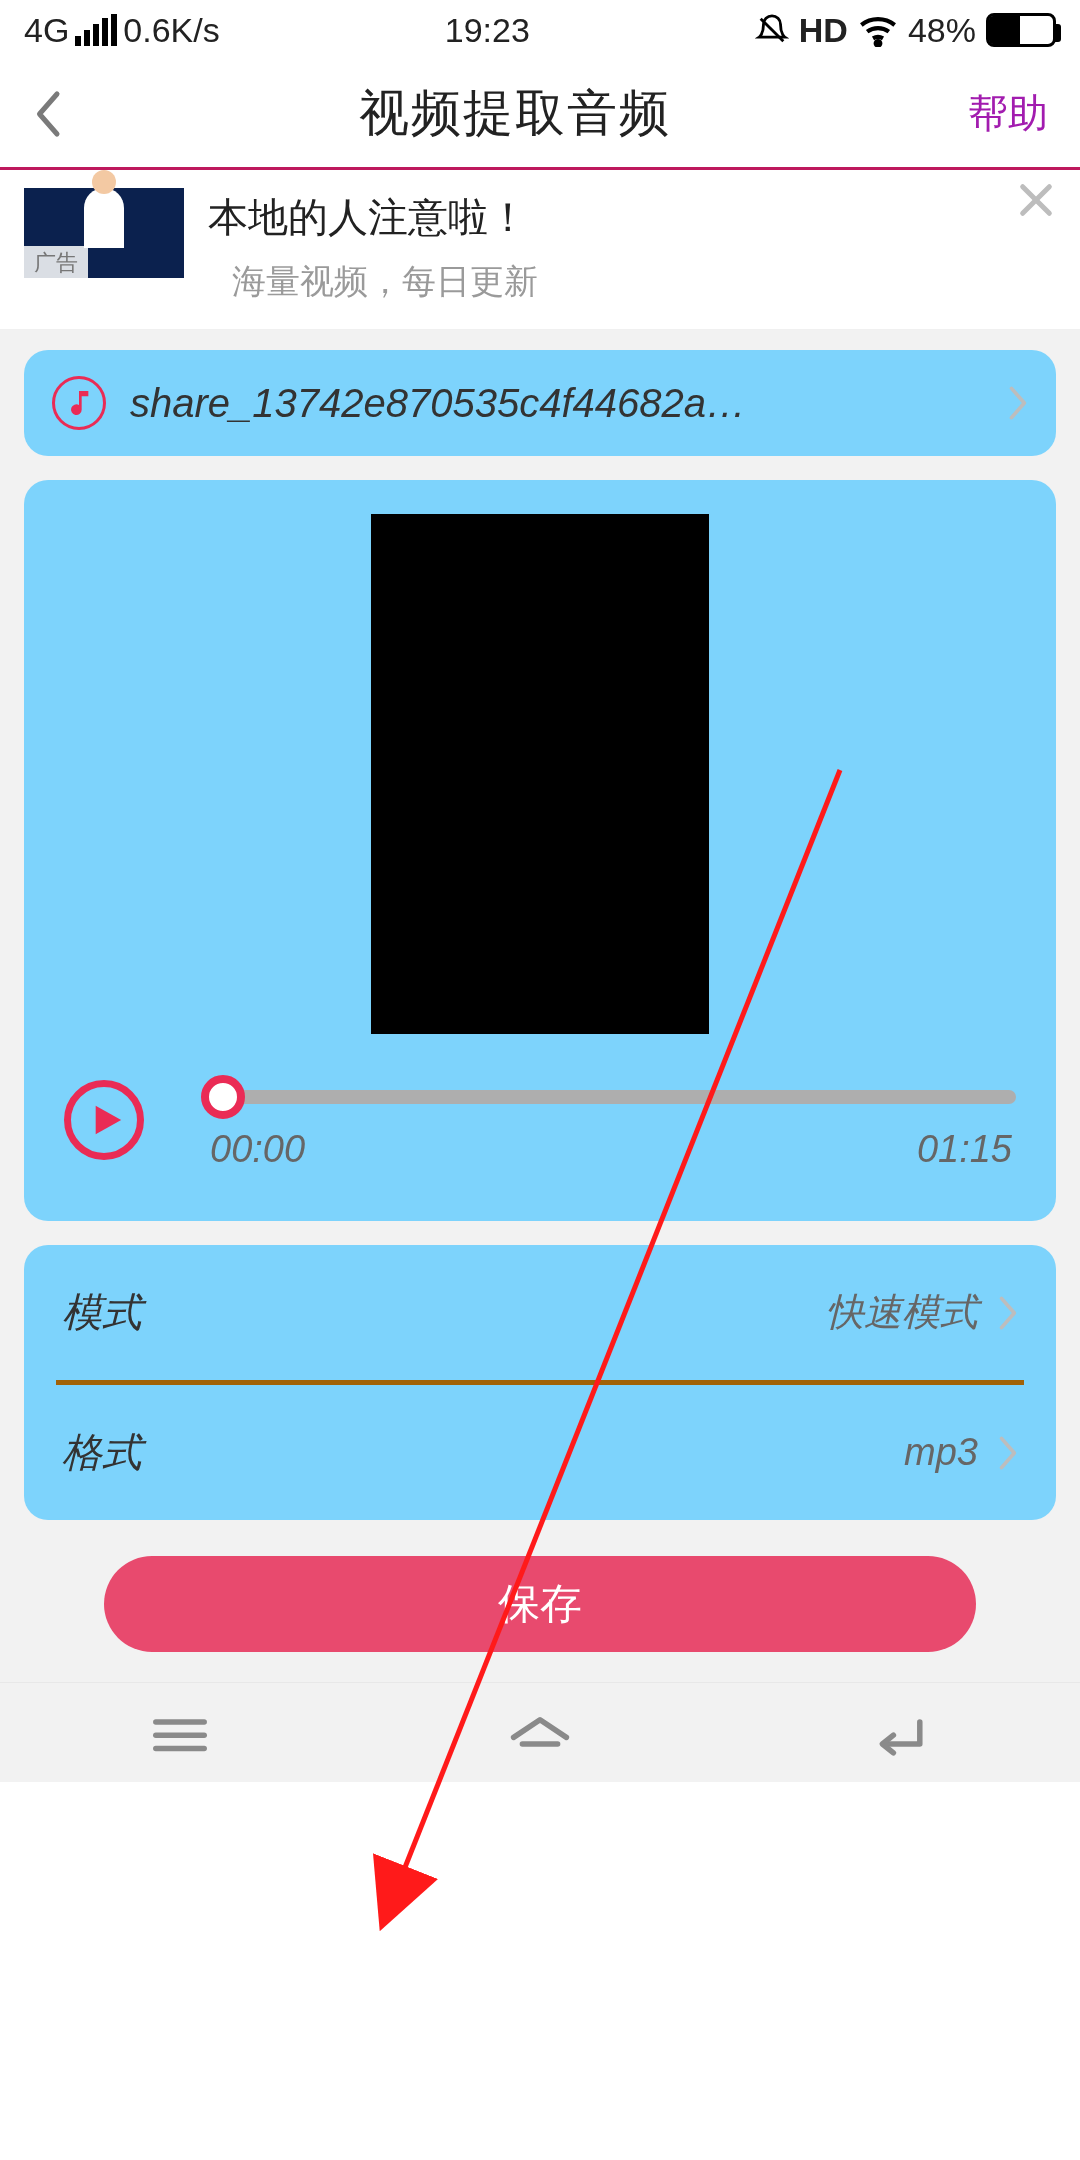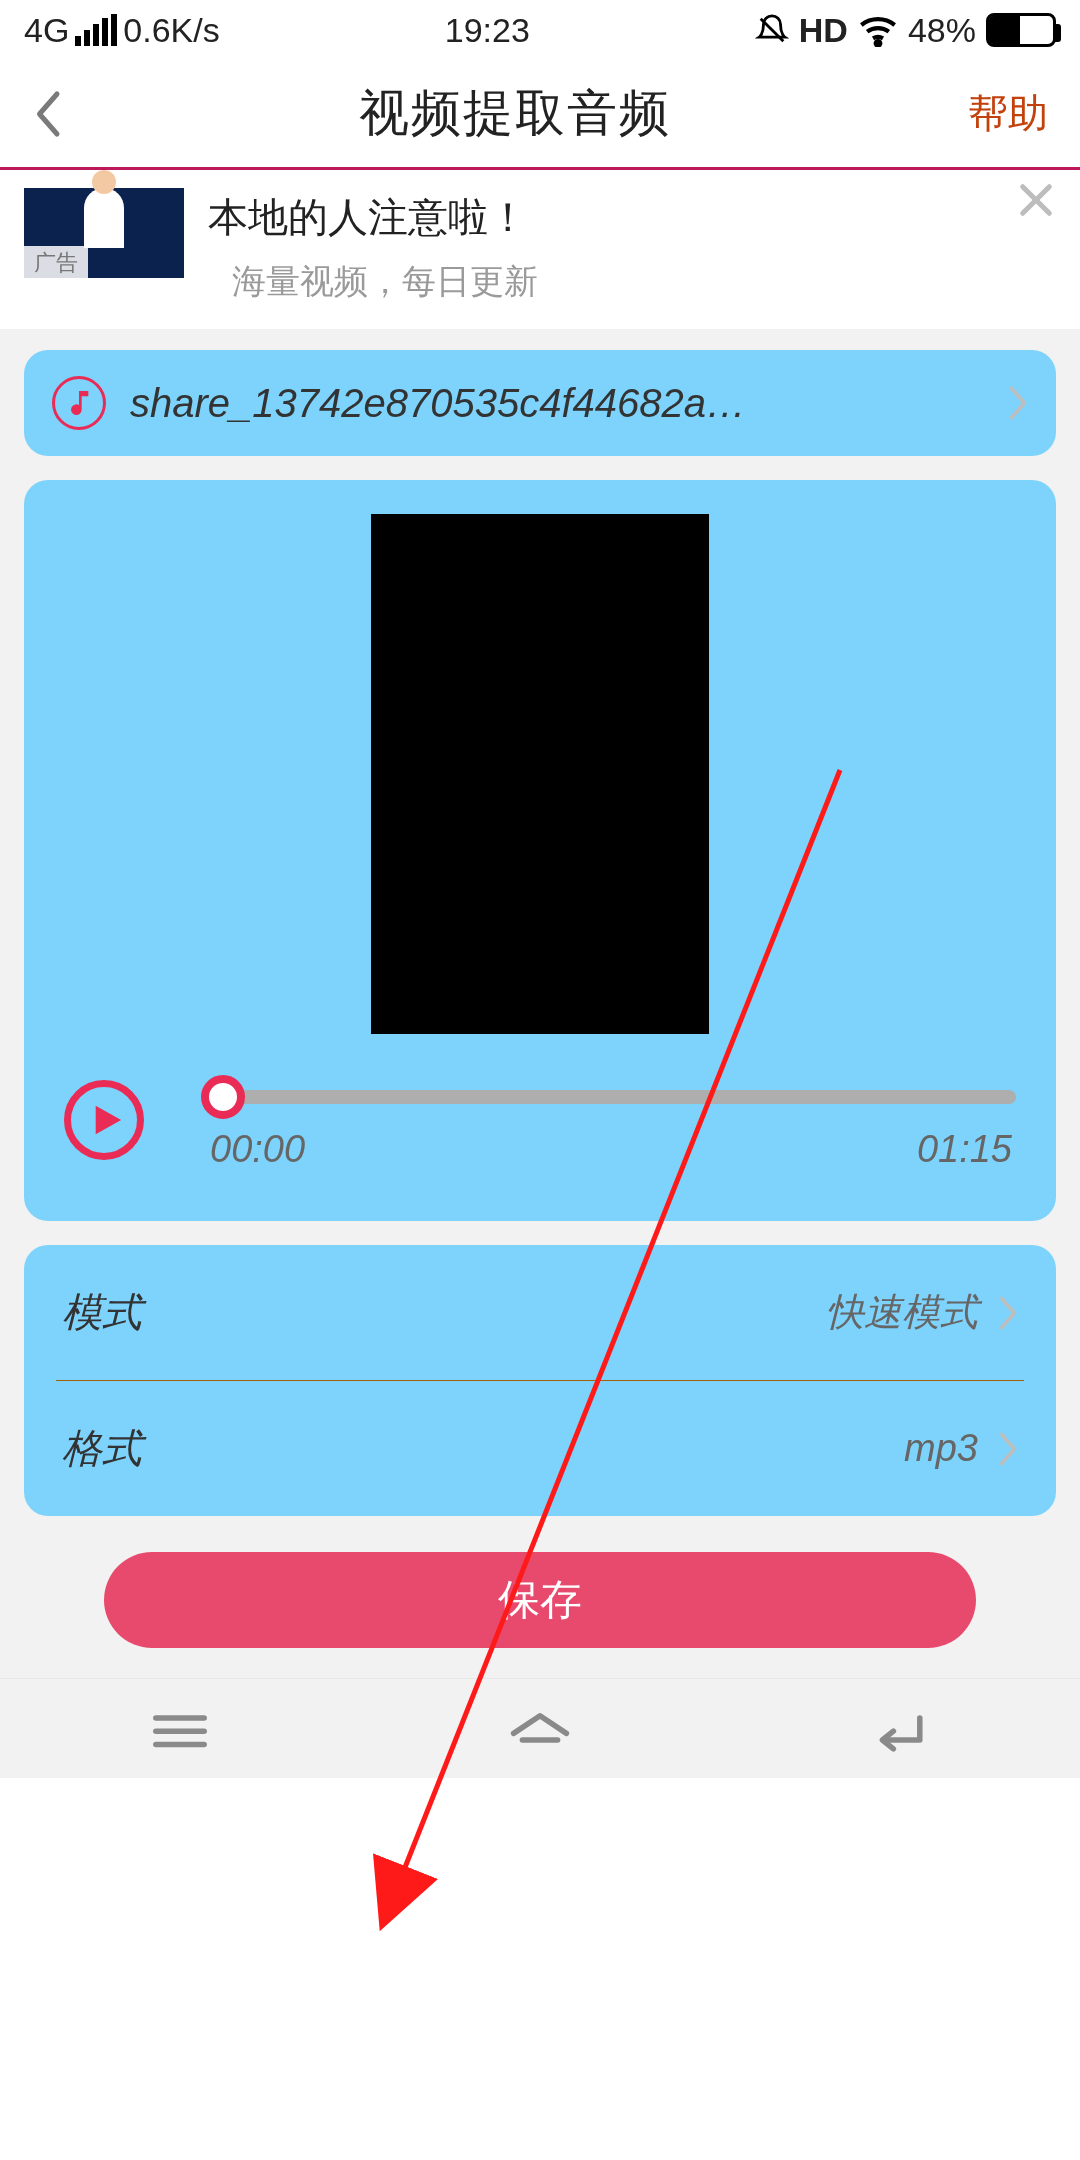--- a/index.html
+++ b/index.html
@@ -15,21 +15,21 @@
   .signal span:nth-child(5){height:32px;}
   .bell-off { width:34px; height:34px; }
   .wifi-ic { width:40px; height:34px; }
   .batt { width:70px; height:34px; border:3px solid #000; border-radius:8px; position:relative; display:flex; align-items:center; }
   .batt::after { content:""; position:absolute; right:-8px; top:8px; width:6px; height:18px; background:#000; border-radius:0 3px 3px 0;}
   .batt-fill { width:48%; height:100%; background:#000; border-radius:4px 0 0 4px;}
   
   .header { height:110px; display:flex; align-items:center; justify-content:space-between; padding:0 32px; border-bottom:3px solid #be185d;}
   .back-ic { width:30px; height:50px; }
   .title { flex:1; text-align:center; font-size:50px; font-weight:500; letter-spacing:2px; }
-  .help { font-size:40px; color:#c2410c; }
+  .help { font-size:40px; color:#a21caf; }
   
   .ad { display:flex; align-items:flex-start; padding:18px 24px 24px 24px; gap:24px; position:relative; border-bottom:1px solid #f0f0f0;}
   .ad-thumb { width:160px; height:90px; background:#0b214e; position:relative; display:flex; align-items:flex-start; justify-content:center;}
   .ad-person { width:40px; height:60px; background:#fff; border-radius:20px 20px 0 0; margin-bottom:4px; position:relative;}
   .ad-person::before { content:""; position:absolute; left:50%; top:-18px; transform:translateX(-50%); width:24px; height:24px; background:#f3c9a3; border-radius:50%;}
   .ad-badge { position:absolute; left:0; bottom:-2px; background:rgba(255,255,255,.85); color:#777; font-size:22px; padding:2px 10px; }
   .ad-texts { flex:1; display:flex; flex-direction:column; gap:14px; padding-top:2px;}
   .ad-title { font-size:40px; }
   .ad-sub { font-size:34px; color:#9a9a9a;margin-left:24px; }
   .ad-close { position:absolute; right:24px; top:10px; width:40px; height:40px; }
@@ -49,21 +49,21 @@
   .player { display:flex; align-items:flex-start; gap:62px; }
   .play-btn { width:80px; height:80px; border:7px solid #ea2b55; border-radius:50%; display:flex; align-items:center; justify-content:center; margin-top:6px;}
   .play-btn svg { width:34px; height:34px; margin-left:6px;}
   .track { flex:1; }
   .track-bar { position:relative; height:14px; background:#aeaeae; border-radius:7px; margin-top:16px;}
   .track-thumb { position:absolute; left:0; top:50%; transform:translate(-5px,-50%); width:44px; height:44px; border:8px solid #ea2b55; background:#fff; border-radius:50%;}
   .track-times { display:flex; justify-content:space-between; font-size:38px; color:#666; margin-top:24px; padding:0 4px;}
   
   .settings-card { margin-top:24px; padding:0 32px;}
   .set-row { display:flex; align-items:center; justify-content:space-between; padding:40px 6px; font-size:40px;}
-  .set-row + .set-row { border-top:1px solid #a16207; }
+  .set-row + .set-row { border-top:5px solid #a16207; }
   .set-label { color:#333; }
   .set-val { display:flex; align-items:center; gap:18px; color:#666; font-size:38px;}
   
   .save-btn { display:block; width:calc(100% - 160px); margin:36px auto 0 auto; height:96px; background:#e84a6e; color:#fff; font-size:42px; border:none; border-radius:48px;}
   
   .arrow-svg { position:absolute; pointer-events:none; }
   .page-wrap { position:relative; }
   
   .navbar { height:100px; background:#f2f2f2; display:flex; align-items:center; justify-content:space-around; border-top:1px solid #e8e8e8;}
   .nav-ic { width:66px; height:50px; }

